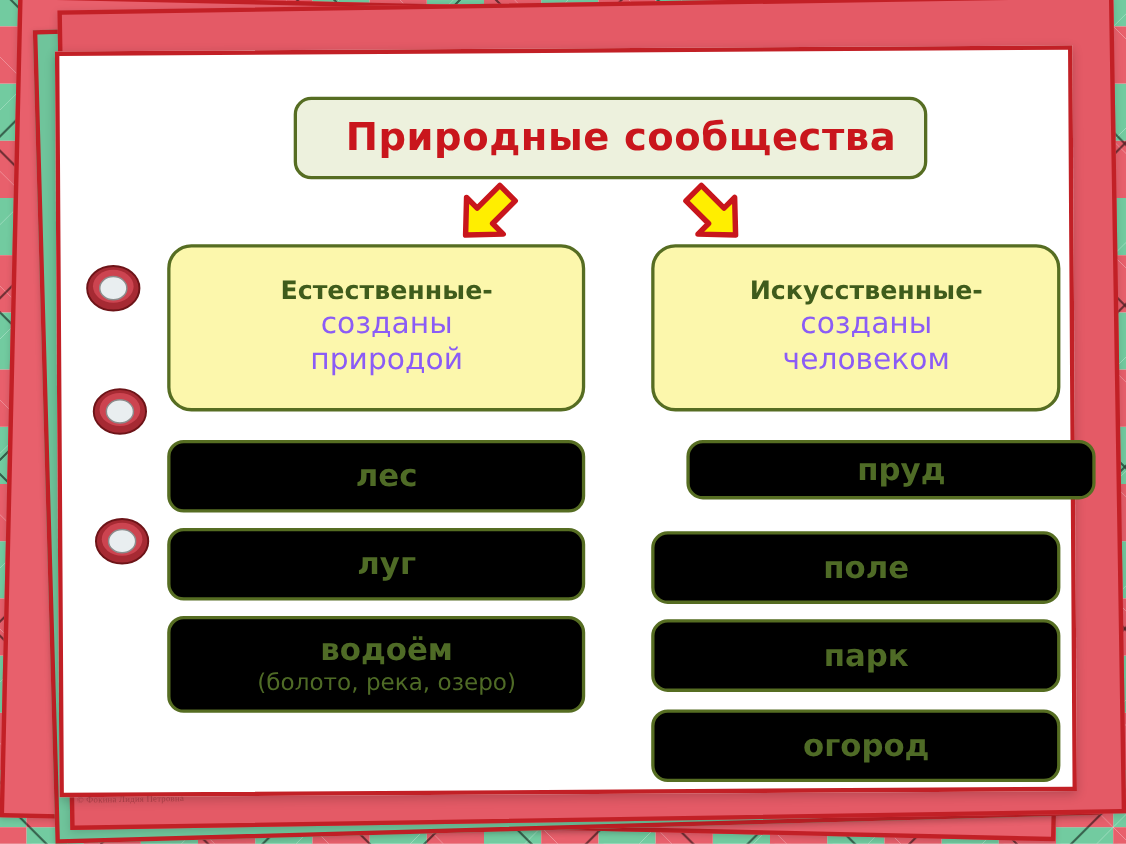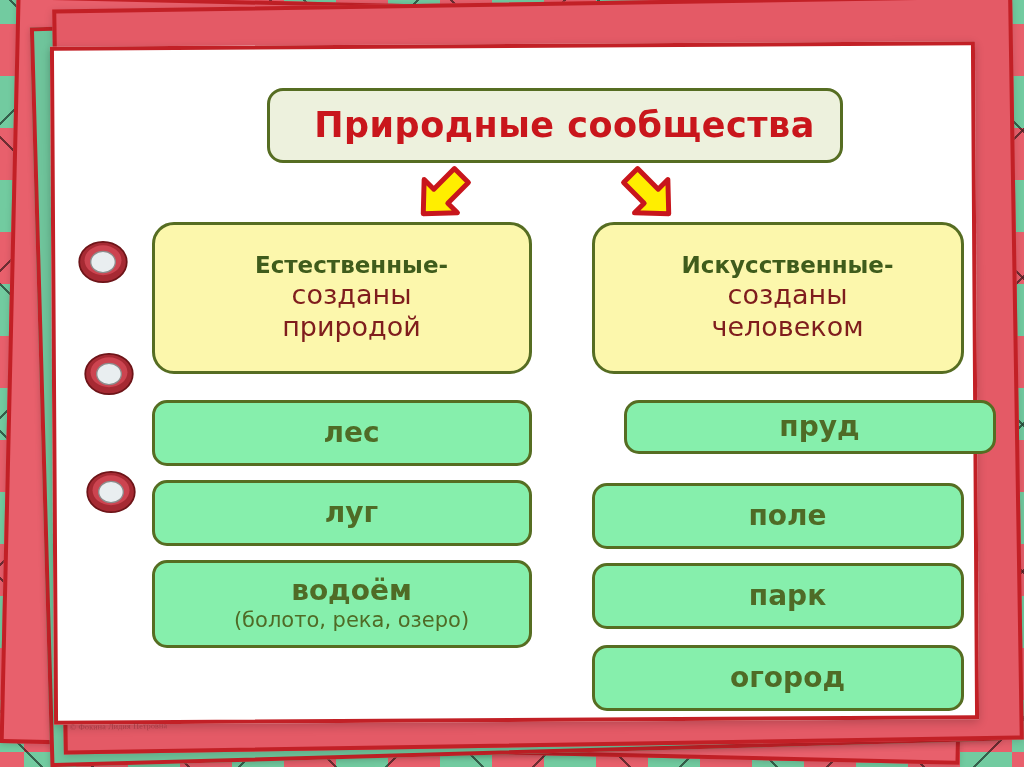--- a/index.html
+++ b/index.html
@@ -170,27 +170,27 @@
   .cat-left  { left: 152px; top: 222px; width: 380px; height: 152px; }
   .cat-right { left: 592px; top: 222px; width: 372px; height: 152px; }
 
   .cat-line1 {
     color: #3f5c1c;
     font-size: 23px;
     font-weight: bold;
     line-height: 1.12;
   }
   .cat-line2, .cat-line3 {
-    color: #7f1d1d;
+    color: #8b5cf6;
     font-size: 27px;
     line-height: 1.18;
   }
 
   .item-box {
-    background: #86efac;
+    background: #000000;
     border-radius: 15px;
     border-width: 3px;
   }
   .item-text {
     color: #4f6b26;
     font-size: 28px;
     font-weight: bold;
     line-height: 1.1;
   }
   .item-sub {

